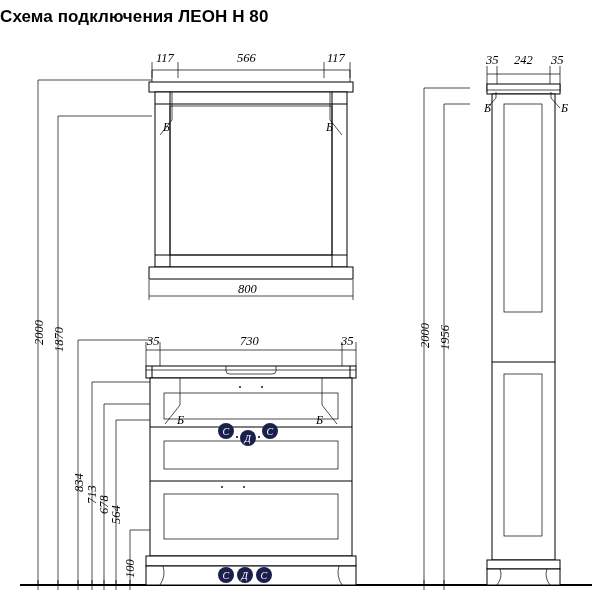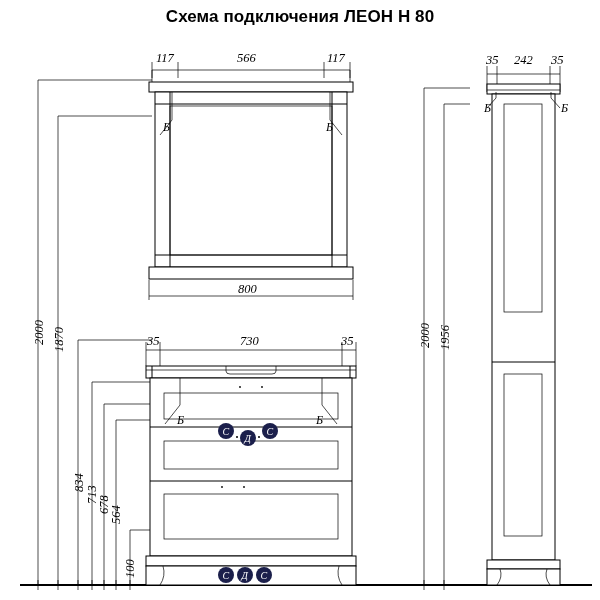--- a/index.html
+++ b/index.html
@@ -7,21 +7,20 @@
     width:600px;height:600px;
     background:#ffffff;
     font-family:"Liberation Serif", serif;
     color:#000;
     overflow:hidden;
     position:relative;
   }
   #root{position:relative;width:600px;height:600px;}
   #title{
     position:absolute;left:0;top:7px;width:600px;
-    text-align:center;
     font-family:"Liberation Sans", sans-serif;
     font-weight:bold;
     font-size:17px;
     letter-spacing:0.1px;
   }
   svg#drawing{position:absolute;left:0;top:0;width:600px;height:600px;}
   .dimtext{
     font-family:"Liberation Serif", serif;
     font-style:italic;
     font-size:12.5px;

